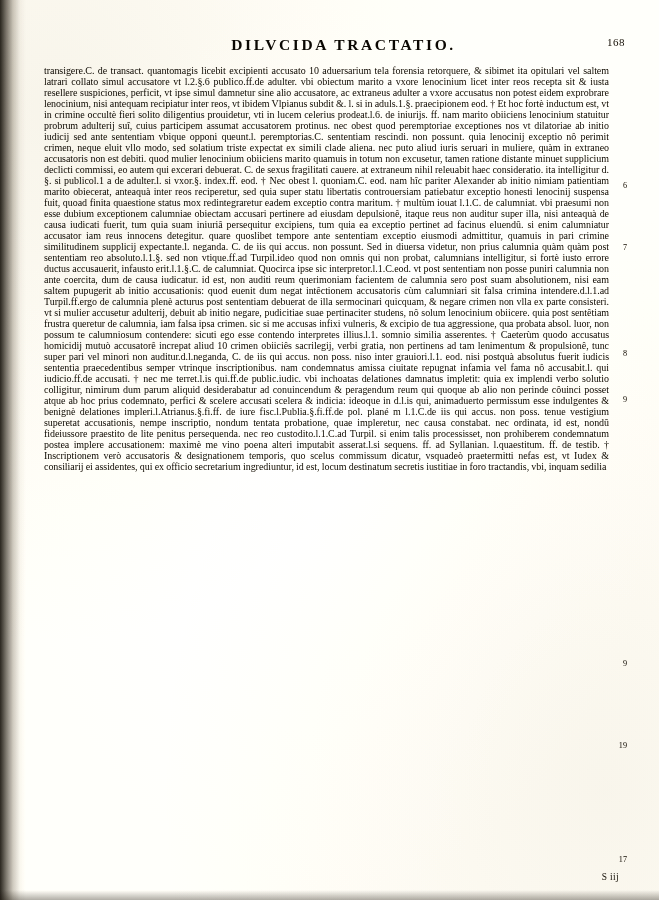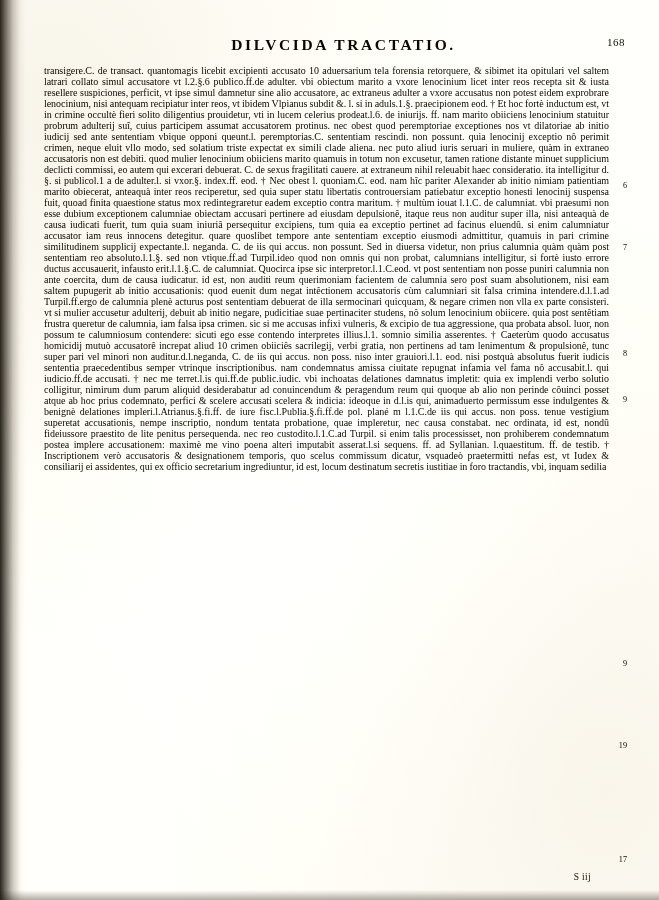--- a/index.html
+++ b/index.html
@@ -111,21 +111,21 @@
     height: 100%;
   }
   .marginal-numbers span {
     position: absolute;
     right: 0;
     font-size: 8.2px;
     color: #171209;
   }
   .catchword {
     position: absolute;
-    right: 68px;
+    right: 40px;
     bottom: 18px;
     font-size: 9.4px;
     color: #171209;
     letter-spacing: 0.4px;
     z-index: 4;
   }
   .ink {
     filter: contrast(1.08);
   }
 </style>

